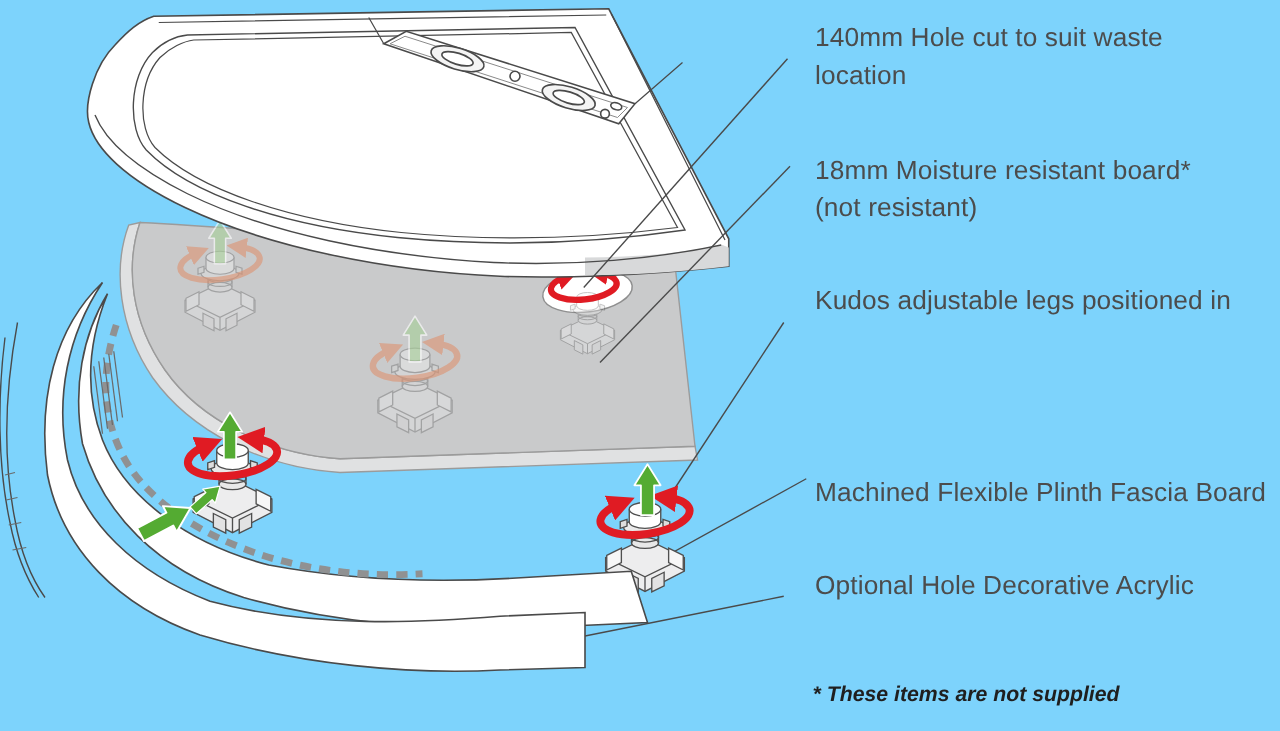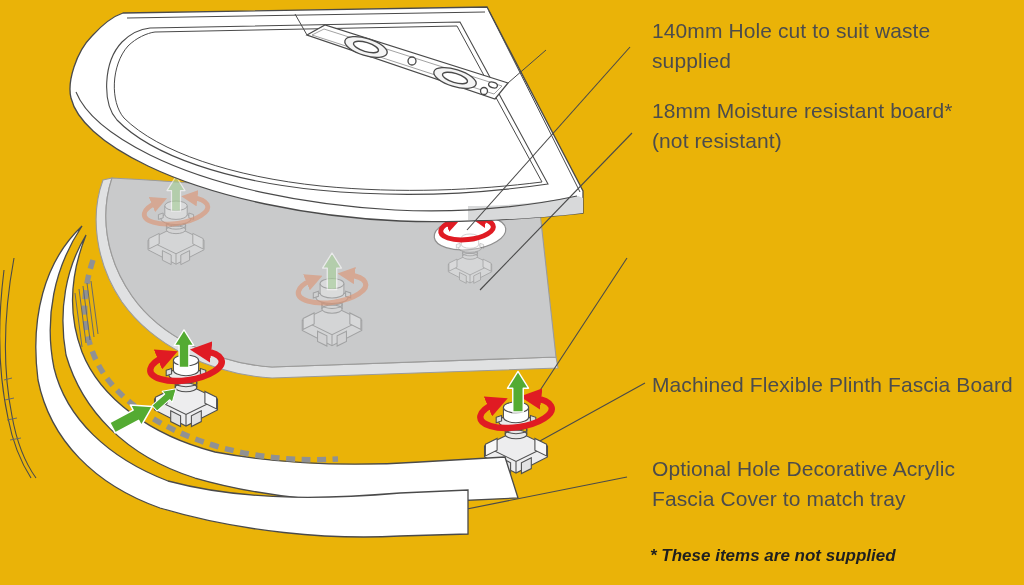--- a/index.html
+++ b/index.html
@@ -1,16 +1,16 @@
 <!DOCTYPE html>
 <html style="--green: #54ab32; --green-ghost: #a6cf97; --red: #e01b23; --orange-ghost: #dd9270; --board-top: #c9cacb; --board-side: #e0e1e2; --line: #4a4a4a; --text: #4c4c4c; --footnote-text: #1f1f1f;"><head>
 <meta charset="utf-8">
 <style>
   html,body{margin:0;padding:0;background:#fff;}
-  #stage{position:relative;width:1024px;height:585px;background:#eab308;overflow:hidden;
+  #stage{position:relative;width:1024px;height:585px;background:#7dd3fc;overflow:hidden;
          font-family:"Liberation Sans","DejaVu Sans",sans-serif;}
   #diagram-svg{position:absolute;left:0;top:0;}
   .label{position:absolute;left:652px;width:372px;font-size:21px;line-height:30px;
          color:var(--text,#4c4c4c);letter-spacing:.1px;}
   .label div{white-space:nowrap;}
   .footnote{position:absolute;left:650px;top:546px;font-size:17px;font-weight:bold;
             font-style:italic;color:var(--footnote-text,#1f1f1f);}
   
   .ln{stroke:var(--line,#4a4a4a);}
   .f-red{fill:var(--red,#e01b23);}
@@ -150,30 +150,30 @@
       <line x1="10" y1="440" x2="21" y2="438"></line>
     </g>
   </g>
 
   <use href="#arrow-up" class="c-green" transform="translate(78,446) rotate(62) scale(0.78)"></use>
   <use href="#arrow-up" class="c-green" transform="translate(136,425) rotate(48) scale(0.5)"></use>
 </svg>
 
 <div class="label" style="top:16px">
   <div>140mm Hole cut to suit waste</div>
-  <div>supplied</div>
+  <div>location</div>
 </div>
-<div class="label" style="top:96px">
+<div class="label" style="top:122px">
   <div>18mm Moisture resistant board*</div>
   <div>(not resistant)</div>
 </div>
 <div class="label" style="top:226px">
+  <div>Kudos adjustable legs positioned in</div>
 </div>
-<div class="label" style="top:370px">
+<div class="label" style="top:380px">
   <div>Machined Flexible Plinth Fascia Board</div>
 </div>
 <div class="label" style="top:454px">
   <div>Optional Hole Decorative Acrylic</div>
-  <div>Fascia Cover to match tray</div>
 </div>
 <div class="footnote">* These items are not supplied</div>
 
 </div>
 
 </body></html>

